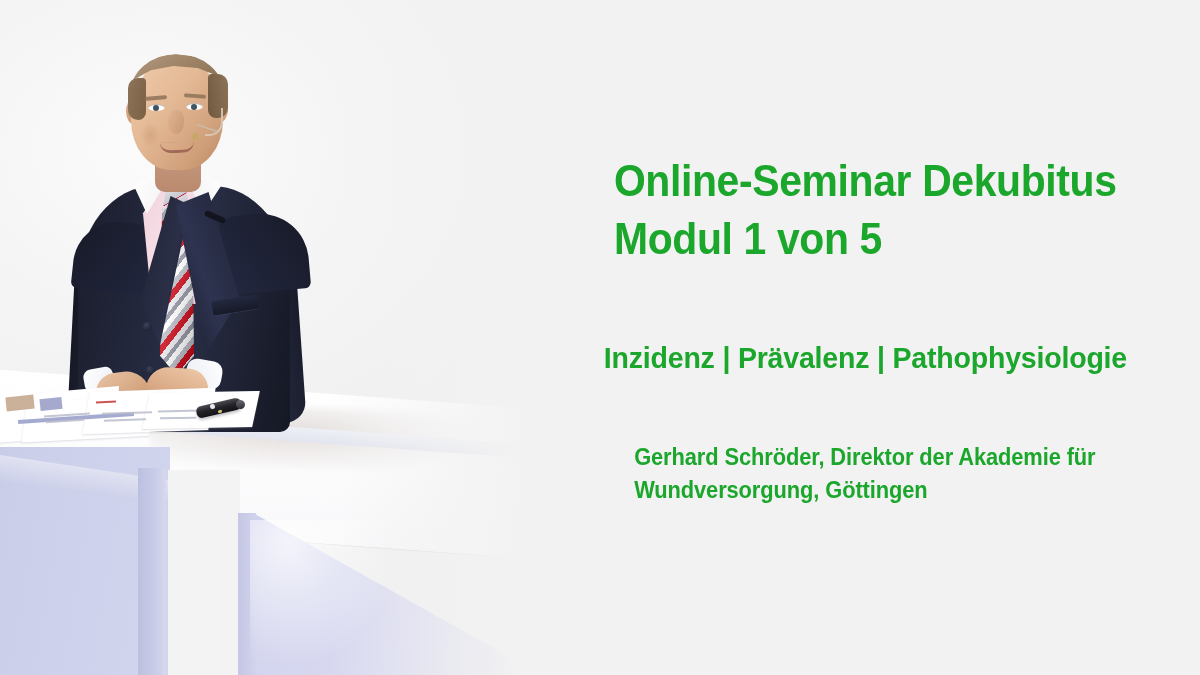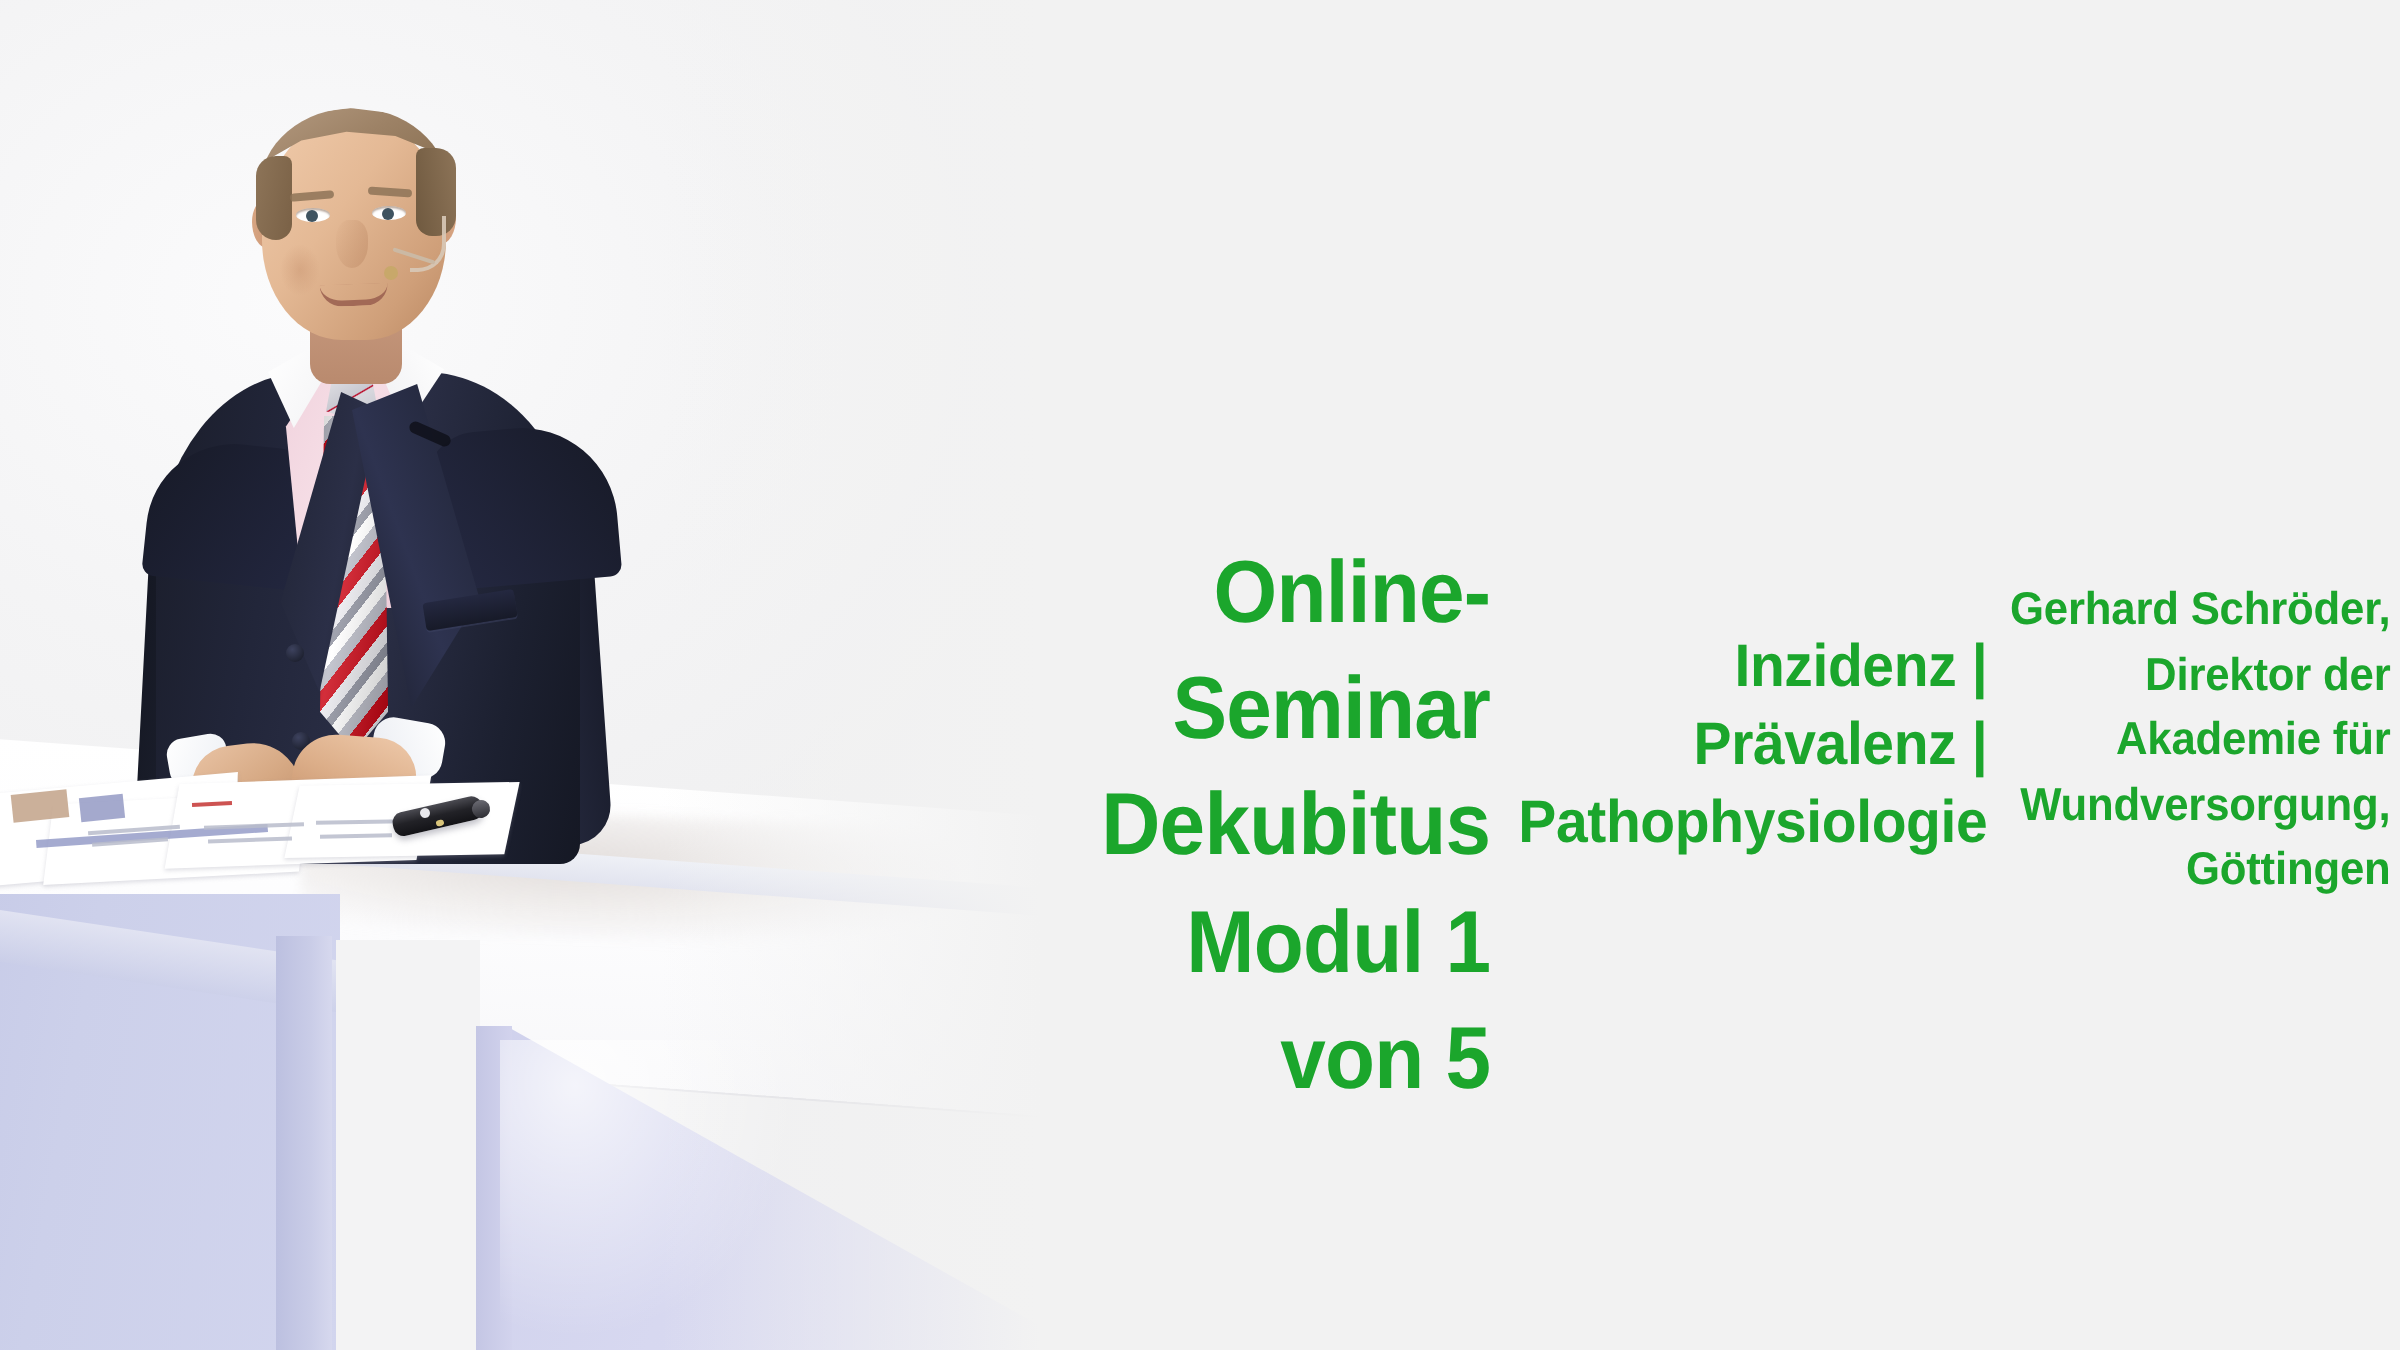--- a/index.html
+++ b/index.html
@@ -457,24 +457,24 @@
   }
 
   
   .textblock {
     position: absolute;
     left: 530px;
     top: 0;
     width: 670px;
     height: 675px;
     display: flex;
-    flex-direction: row;
+    flex-direction: column;
     justify-content: flex-start;
     align-items: center;
-    text-align: right;
+    text-align: left;
   }
   .title {
     margin: 0;
     padding-top: 152px;
     color: #1BA62C;
     font-family: "Liberation Sans", sans-serif;
     font-weight: bold;
     font-size: 44px;
     line-height: 1.32;
     letter-spacing: -0.4px;

